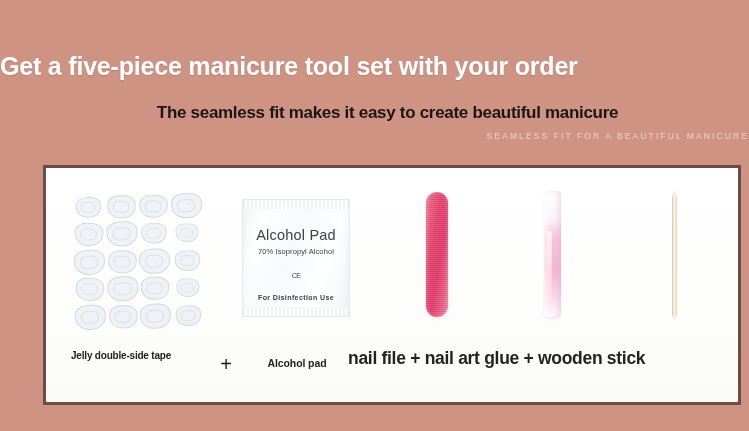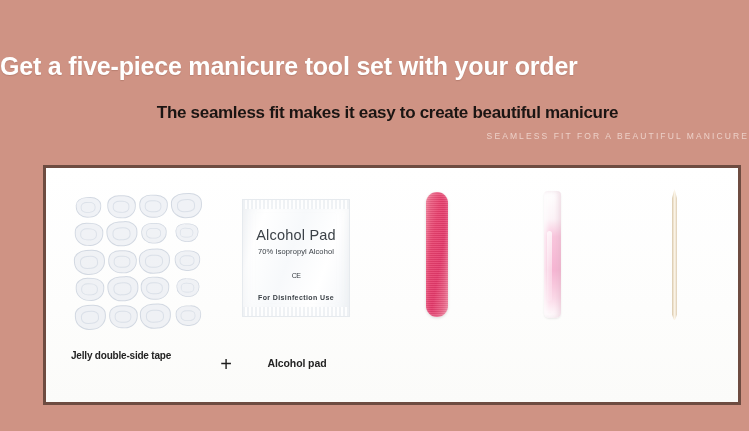--- a/index.html
+++ b/index.html
@@ -271,16 +271,17 @@
       <div class="product stick-wrap">
         <div class="stick"></div>
       </div>
 
     </div>
 
     <div class="captions">
       <div class="cap cap-tape">Jelly double-side tape</div>
       <div class="cap cap-plus">+</div>
       <div class="cap cap-pad">Alcohol pad</div>
+      <div class="cap cap-rest">nail file + nail art glue + wooden stick</div>
     </div>
 
   </div>
 </div>
 
 </body></html>

